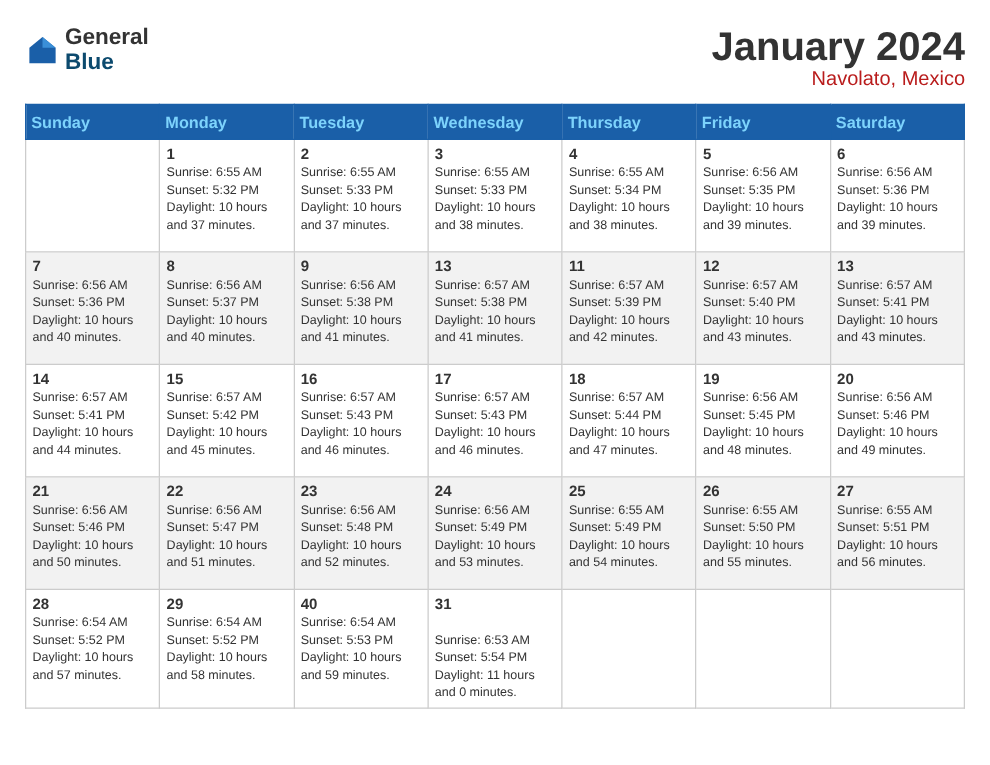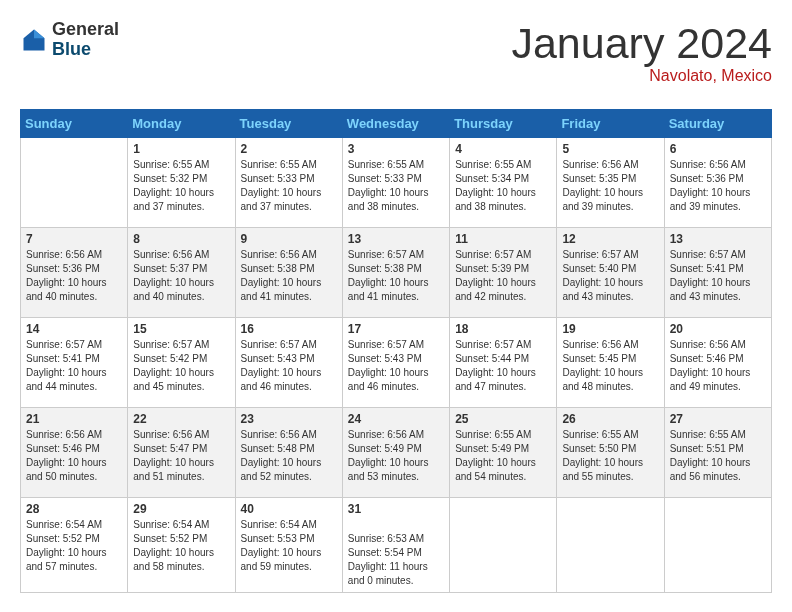--- a/index.html
+++ b/index.html
@@ -7,21 +7,21 @@
       font-family: Arial, sans-serif;
       background: #fff;
       width: 792px;
       min-height: 612px;
       padding: 20px;
     }
     .header {
       display: flex;
       justify-content: space-between;
       align-items: flex-start;
-      margin-bottom: 24px;
+      margin-bottom: 10px;
     }
     .logo {
       display: flex;
       align-items: center;
       gap: 4px;
     }
     .logo-text {
       font-size: 18px;
       font-weight: bold;
       line-height: 1.1;
@@ -29,22 +29,22 @@
     .logo-general { color: #333; }
     .logo-blue { color: #0c4a6e; }
     .logo-icon {
       width: 28px;
       height: 28px;
     }
     .title-block {
       text-align: right;
     }
     .month-title {
-      font-size: 43px;
-      font-weight: normal;
+      font-size: 32px;
+      font-weight: bold;
       color: #333;
       line-height: 1.1;
     }
     .location {
       font-size: 16px;
       color: #b91c1c;
     }
     table {
       width: 100%;
       border-collapse: collapse;

